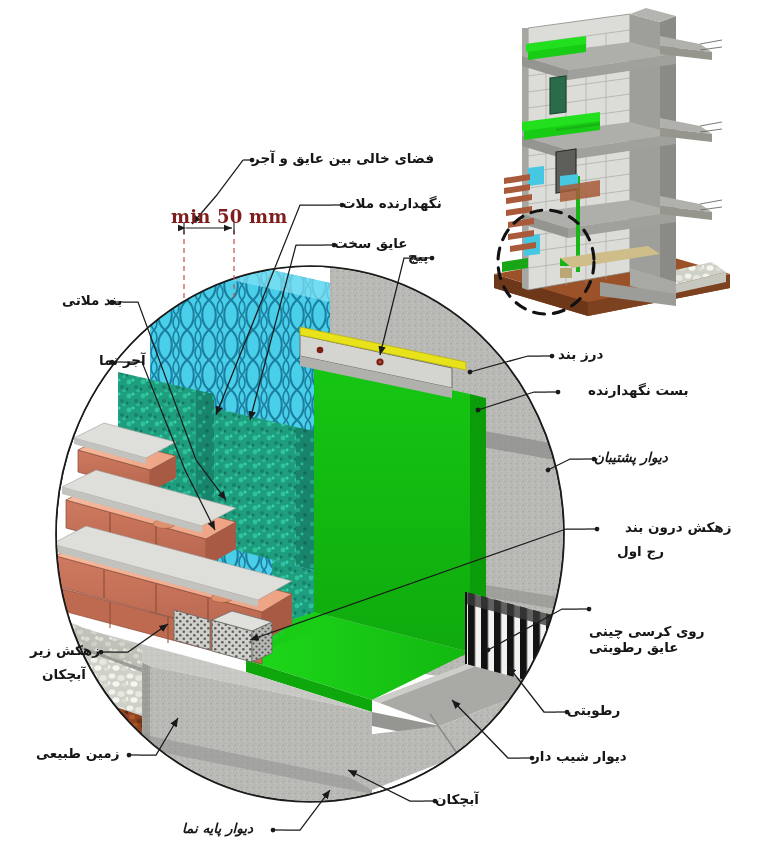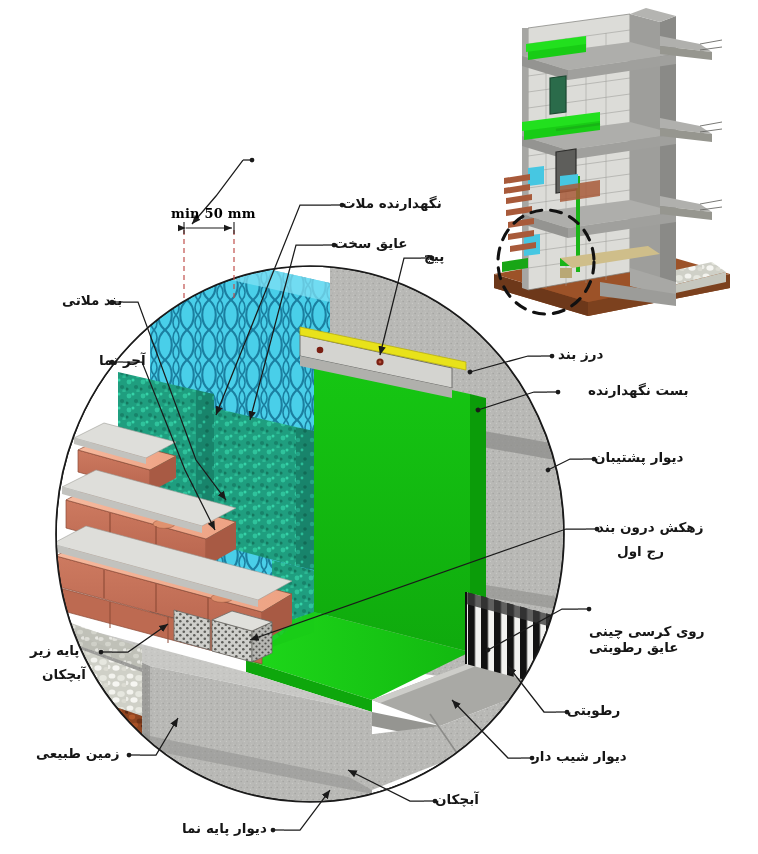--- a/index.html
+++ b/index.html
@@ -14,21 +14,21 @@
   .lbl{
     position:absolute;
     font-family:"DejaVu Sans","Liberation Sans",sans-serif;
     font-size:13.5px;font-weight:700;color:#161616;
     white-space:nowrap;direction:rtl;line-height:1.45;
     letter-spacing:0px;
   }
   .dim-lbl{
     position:absolute;
     font-family:"DejaVu Serif","Liberation Serif",serif;
-    font-size:13px;font-weight:700;color:#000000;
+    font-size:18px;font-weight:700;color:#7f1d1d;
     white-space:nowrap;direction:ltr;letter-spacing:.2px;
   }
 </style>
 </head>
 <body>
 
 <div id="stage">
 
   <svg id="scene" viewBox="0 0 758 854">
     <defs>
@@ -476,49 +476,50 @@
 
       <path d="M186 228 L232 228" stroke="#1a1a1a" stroke-width="1.2" fill="none" marker-start="url(#arrowDimR)" marker-end="url(#arrowDimR)"></path>
       <path d="M184 222 L184 234" stroke="#1a1a1a" stroke-width="1.1"></path>
       <path d="M234 222 L234 234" stroke="#1a1a1a" stroke-width="1.1"></path>
     </g>
 
   </svg>
 
   <div class="dim-lbl" style="left:171px;top:206px;">min 50 mm</div>
 
+  <div class="lbl" style="left:252px;top:149px;">فضای خالی بین عایق و آجر</div>
 
   <div class="lbl" style="left:342px;top:194px;">نگهدارنده ملات</div>
 
   <div class="lbl" style="left:334px;top:234px;">عایق سخت</div>
 
-  <div class="lbl" style="left:424px;top:247px;text-align:center;">پیچ</div>
+  <div class="lbl" style="left:408px;top:247px;text-align:center;">پیچ</div>
 
   <div class="lbl" style="left:62px;top:291px;">بند ملاتی</div>
 
   <div class="lbl" style="left:63px;top:351px;margin-left:36px;">آجر نما</div>
 
   <div class="lbl" style="left:558px;top:345px;">درز بند</div>
 
   <div class="lbl" style="left:588px;top:381px;">بست نگهدارنده</div>
 
-  <div class="lbl" style="left:594px;top:448px;">دیوار پشتیبان</div>
-
-  <div class="lbl" style="left:597px;top:518px;">زهکش درون بند</div>
+  <div class="lbl" style="left:594px;top:448px;font-style:italic;">دیوار پشتیبان</div>
+
+  <div class="lbl" style="left:625px;top:518px;">زهکش درون بند</div>
   <div class="lbl" style="left:617px;top:542px;">رج اول</div>
 
   <div class="lbl" style="left:589px;top:626px;margin-top:12px;">عایق رطوبتی</div>
   <div class="lbl" style="left:589px;top:622px;">روی کرسی چینی</div>
 
   <div class="lbl" style="left:567px;top:701px;">رطوبتی</div>
 
   <div class="lbl" style="left:532px;top:747px;">دیوار شیب دار</div>
 
-  <div class="lbl" style="left:30px;top:641px;">پایه زیر</div>
+  <div class="lbl" style="left:30px;top:641px;">زهکش زیر</div>
   <div class="lbl" style="left:42px;top:665px;">آبچکان</div>
 
   <div class="lbl" style="left:36px;top:744px;">زمین طبیعی</div>
 
   <div class="lbl" style="left:435px;top:790px;">آبچکان</div>
 
-  <div class="lbl" style="left:182px;top:819px;">دیوار پایه نما</div>
+  <div class="lbl" style="left:182px;top:819px;font-style:italic;">دیوار پایه نما</div>
 
 </div>
 
 </body></html>

